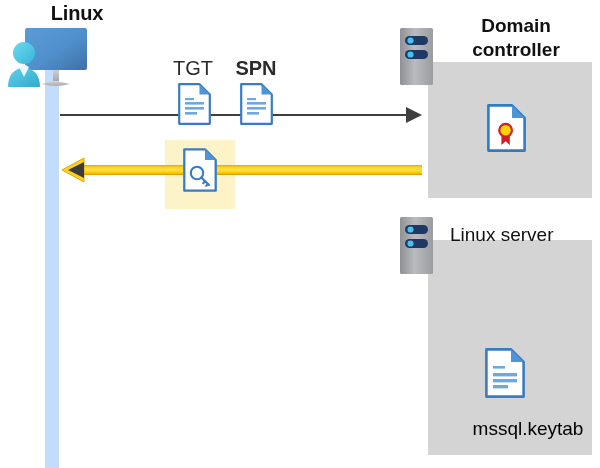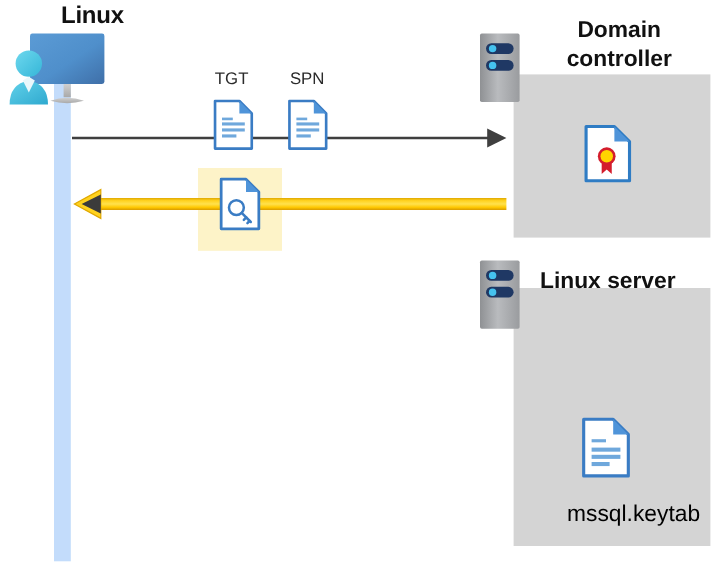--- a/index.html
+++ b/index.html
@@ -31,46 +31,46 @@
   #response-arrow{left:62px;top:156px;width:360px;height:28px;}
 
   
   #key-highlight{
     left:165px;top:140px;width:70px;height:69px;
     background:#fdf3c8;
   }
 
   
   .doc-label{
-    font-size:14px;color:#2b2b2b;text-align:center;
+    font-size:20px;color:#2b2b2b;text-align:center;
     letter-spacing:0px;
   }
   #tgt-label{left:170px;top:57px;width:46px;}
-  #spn-label{left:231px;top:57px;width:50px;}
+  #spn-label{left:231px;top:57px;width:50px;font-weight:bold;}
 
   
   #tgt-doc{left:178px;top:83px;width:33px;height:42px;}
   #spn-doc{left:240px;top:83px;width:33px;height:42px;}
   #key-doc{left:183px;top:148px;width:34px;height:44px;}
 
   
   #dc-box{left:428px;top:62px;width:164px;height:136px;background:#d4d4d4;}
   #dc-label{
     left:440px;top:14px;width:152px;
     font-size:19px;font-weight:bold;color:#111111;line-height:24px;
     text-align:center;
   }
   #dc-server-icon{left:400px;top:28px;width:33px;height:57px;}
   #cert-doc{left:487px;top:104px;width:39px;height:48px;}
 
   
   #linux-box{left:428px;top:240px;width:164px;height:215px;background:#d4d4d4;}
   #linux-label{
     left:450px;top:224px;width:150px;
-    font-size:19px;font-weight:bold;color:#111111;text-align:left;
+    font-size:19px;font-weight:normal;color:#111111;text-align:left;
   }
   #linux-server-icon{left:400px;top:217px;width:33px;height:57px;}
   #sql-icon{left:482px;top:276px;width:47px;height:54px;}
   #keytab-doc{left:485px;top:348px;width:40px;height:50px;}
   #keytab-label{
     left:428px;top:418px;width:200px;
     font-size:19px;color:#000000;text-align:center;
   }
   svg{display:block;overflow:visible;}
 </style>

